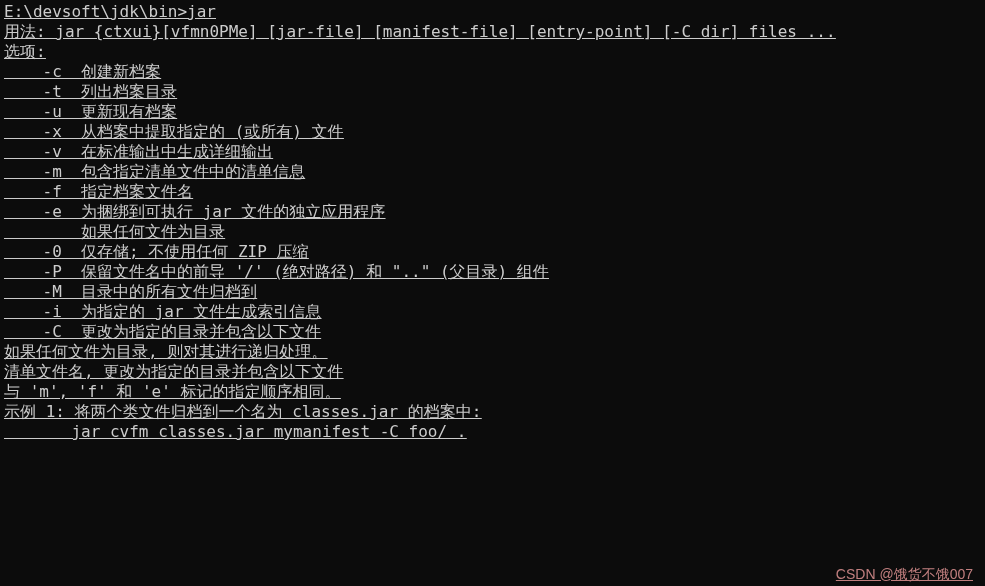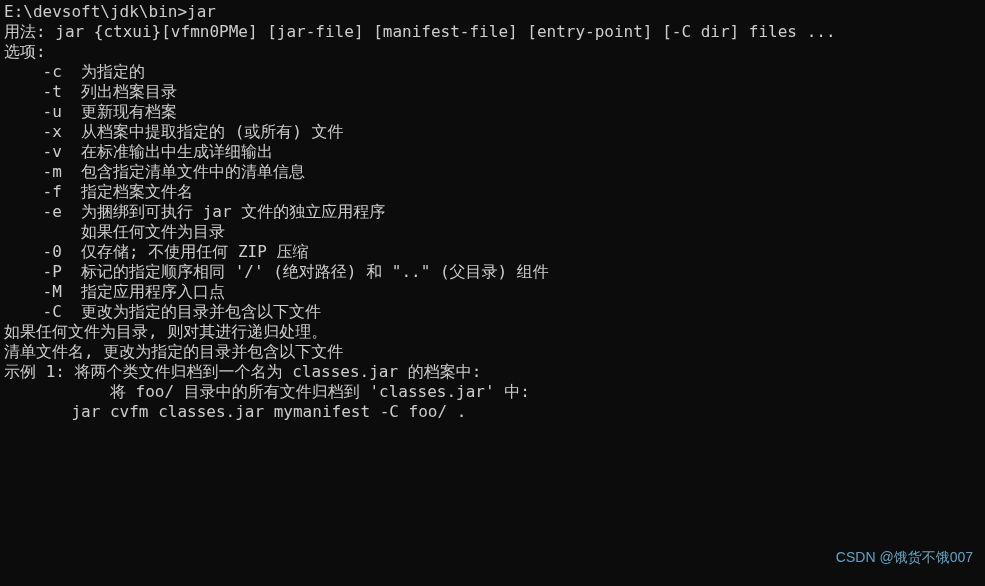--- a/index.html
+++ b/index.html
@@ -1,66 +1,68 @@
 <!DOCTYPE html>
 <html><head>
   <meta charset="utf-8">
   <style>
     * {
       margin: 0;
       padding: 0;
       box-sizing: border-box;
+      text-decoration: underline;
     }
     body {
       background-color: #0c0c0c;
       color: #cccccc;
       font-family: "NSimSun", "SimSun", "Consolas", monospace;
       font-size: 16px;
       line-height: 1.25;
       width: 985px;
       height: 586px;
       overflow: hidden;
       position: relative;
       padding: 2px 4px;
     }
     .terminal-line {
       white-space: pre;
       font-family: "NSimSun", "SimSun", "Consolas", monospace;
     }
     .watermark {
       position: absolute;
-      bottom: 20px;
+      bottom: 3px;
       right: 12px;
-      color: #7dd3fc;
+      color: #fca5a5;
       font-size: 14px;
       font-family: "Microsoft YaHei", sans-serif;
       opacity: 0.75;
     }
   </style>
 </head>
 <body>
 
 <div>
   <div class="terminal-line">E:\devsoft\jdk\bin&gt;jar</div>
   <div class="terminal-line">用法: jar {ctxui}[vfmn0PMe] [jar-file] [manifest-file] [entry-point] [-C dir] files ...</div>
   <div class="terminal-line">选项:</div>
-  <div class="terminal-line">    -c  为指定的</div>
+  <div class="terminal-line">    -c  创建新档案</div>
   <div class="terminal-line">    -t  列出档案目录</div>
   <div class="terminal-line">    -u  更新现有档案</div>
   <div class="terminal-line">    -x  从档案中提取指定的 (或所有) 文件</div>
   <div class="terminal-line">    -v  在标准输出中生成详细输出</div>
   <div class="terminal-line">    -m  包含指定清单文件中的清单信息</div>
   <div class="terminal-line">    -f  指定档案文件名</div>
   <div class="terminal-line">    -e  为捆绑到可执行 jar 文件的独立应用程序</div>
   <div class="terminal-line">        如果任何文件为目录</div>
   <div class="terminal-line">    -0  仅存储; 不使用任何 ZIP 压缩</div>
-  <div class="terminal-line">    -P  标记的指定顺序相同 '/' (绝对路径) 和 ".." (父目录) 组件</div>
-  <div class="terminal-line">    -M  指定应用程序入口点</div>
+  <div class="terminal-line">    -P  保留文件名中的前导 '/' (绝对路径) 和 ".." (父目录) 组件</div>
+  <div class="terminal-line">    -M  目录中的所有文件归档到</div>
+  <div class="terminal-line">    -i  为指定的 jar 文件生成索引信息</div>
   <div class="terminal-line">    -C  更改为指定的目录并包含以下文件</div>
   <div class="terminal-line">如果任何文件为目录, 则对其进行递归处理。</div>
   <div class="terminal-line">清单文件名, 更改为指定的目录并包含以下文件</div>
+  <div class="terminal-line">与 'm', 'f' 和 'e' 标记的指定顺序相同。</div>
   <div class="terminal-line"></div>
   <div class="terminal-line">示例 1: 将两个类文件归档到一个名为 classes.jar 的档案中:</div>
-  <div class="terminal-line">           将 foo/ 目录中的所有文件归档到 'classes.jar' 中:</div>
   <div class="terminal-line">       jar cvfm classes.jar mymanifest -C foo/ .</div>
 </div>
 
 <div class="watermark">CSDN @饿货不饿007</div>
 
 </body></html>

